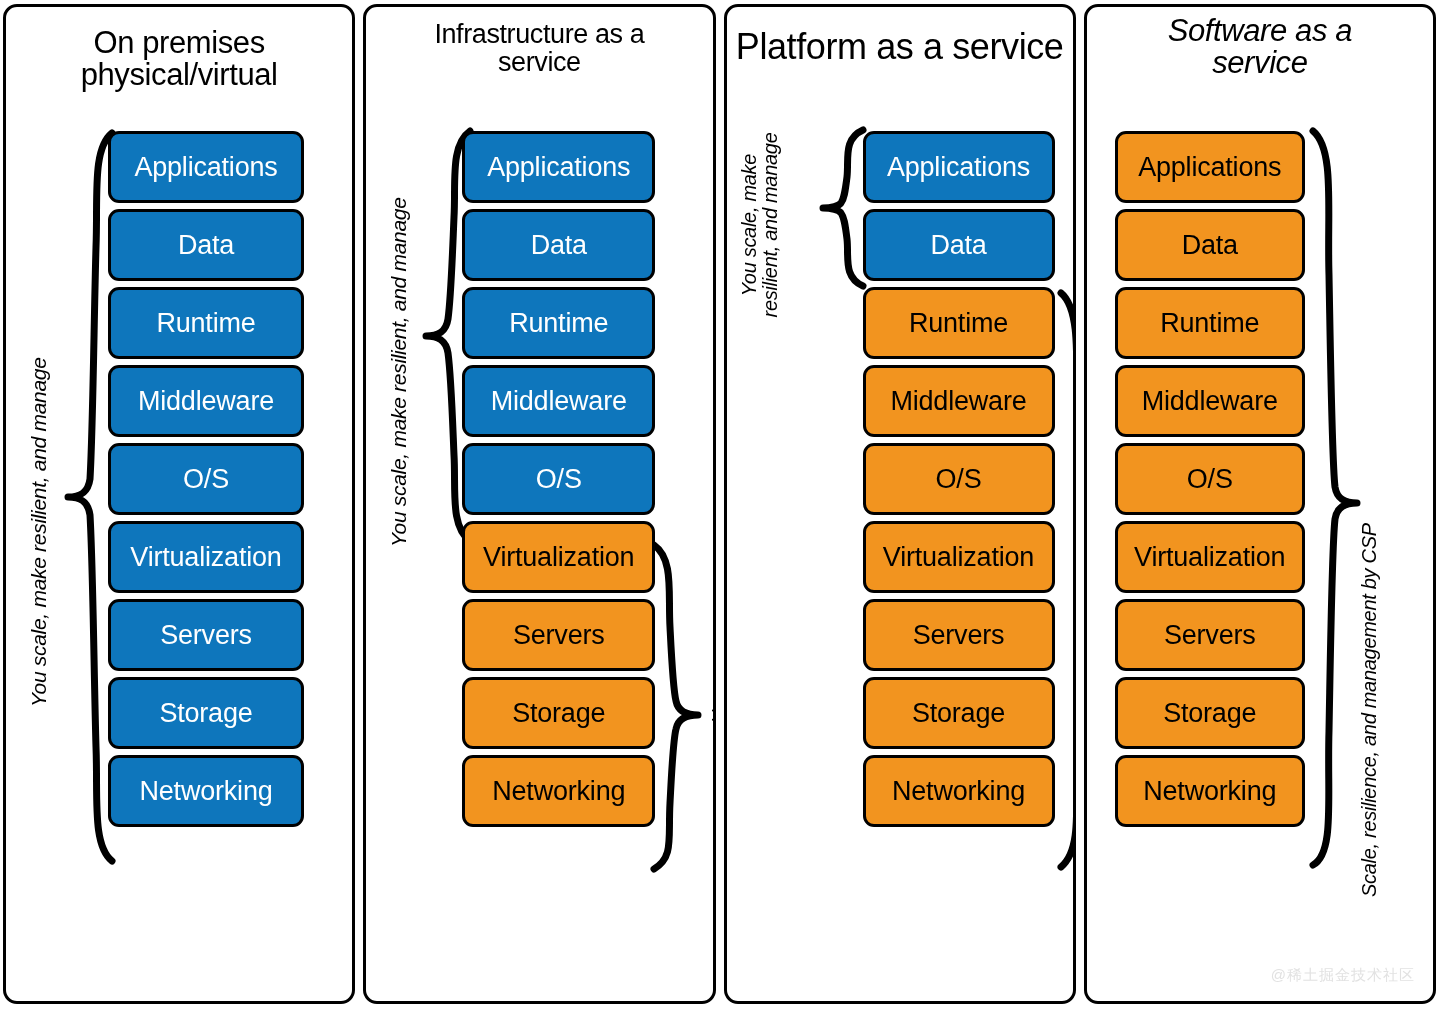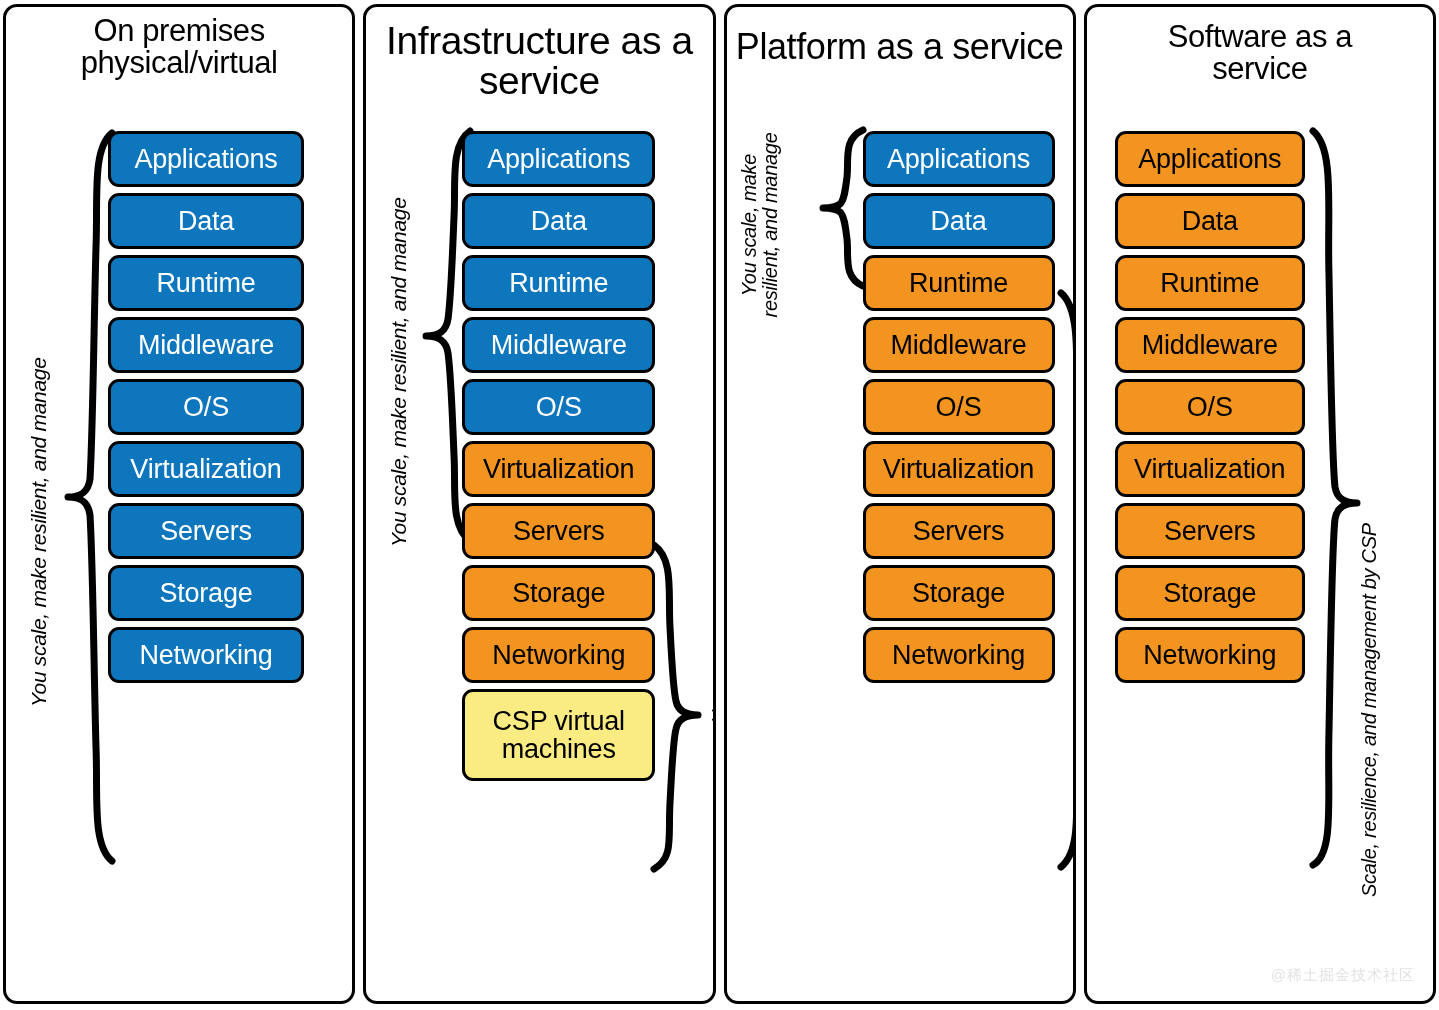--- a/index.html
+++ b/index.html
@@ -20,51 +20,51 @@
     position:relative;
     box-sizing:border-box;
     border:3px solid #000;
     border-radius:14px;
     background:#fff;
     flex:1 1 0;
     overflow:hidden;
   }
   .panel-title{
     position:absolute;
-    left:6px;right:6px;top:8px;
+    left:6px;right:6px;top:20px;
     text-align:center;
     font-size:32px;
     line-height:1.02;
     font-weight:400;
     color:#000;
     letter-spacing:-0.4px;
     font-family:"Liberation Sans", sans-serif;
     white-space:pre-line;
   }
   .panel.p1 .panel-title{font-size:31px;}
-  .panel.p2 .panel-title{top:14px;font-size:39px;}
+  .panel.p2 .panel-title{top:14px;font-size:27px;}
   .panel.p3 .panel-title{top:22px;font-size:36px;}
-  .panel.p4 .panel-title{top:14px;font-size:31px;}
+  .panel.p4 .panel-title{top:8px;font-size:31px;font-style:italic;}
 
   
   .stack{
     position:absolute;
     top:124px;
     display:flex;flex-direction:column;
     gap:6px;
   }
   .p1 .stack{left:105px;width:196px;}
   .p2 .stack{left:421px;width:193px;}
   .p3 .stack{left:843px;width:192px;}
   .p4 .stack{left:1156px;width:190px;}
   
 
   .layer{
     box-sizing:border-box;
-    height:56px;
+    height:72px;
     border:3px solid #000;
     border-radius:11px;
     display:flex;align-items:center;justify-content:center;
     font-size:27px;
     line-height:1;
     color:#fff;
     letter-spacing:-0.2px;
     text-align:center;
   }
   .layer.blue{background:#0e76bc;color:#ffffff;}
@@ -155,22 +155,20 @@
     <div class="stack" style="left:96px; top:124px; width:193px;">
       <div class="layer blue">Applications</div>
       <div class="layer blue">Data</div>
       <div class="layer blue">Runtime</div>
       <div class="layer blue">Middleware</div>
       <div class="layer blue">O/S</div>
       <div class="layer orange">Virtualization</div>
       <div class="layer orange">Servers</div>
       <div class="layer orange">Storage</div>
       <div class="layer orange">Networking</div>
-      <div class="layer yellow">CSP virtual
-machines</div>
     </div>
   </div>
 
   <div class="panel p3">
     <div class="panel-title">Platform as a service</div>
 
     <div class="vlabel two-line" style="left:12px; top:348px; width:260px; font-size:20px;">You scale, make
 resilient, and manage</div>
 
     <div class="brace" style="left:92px; top:118px; width:48px; height:166px;">

